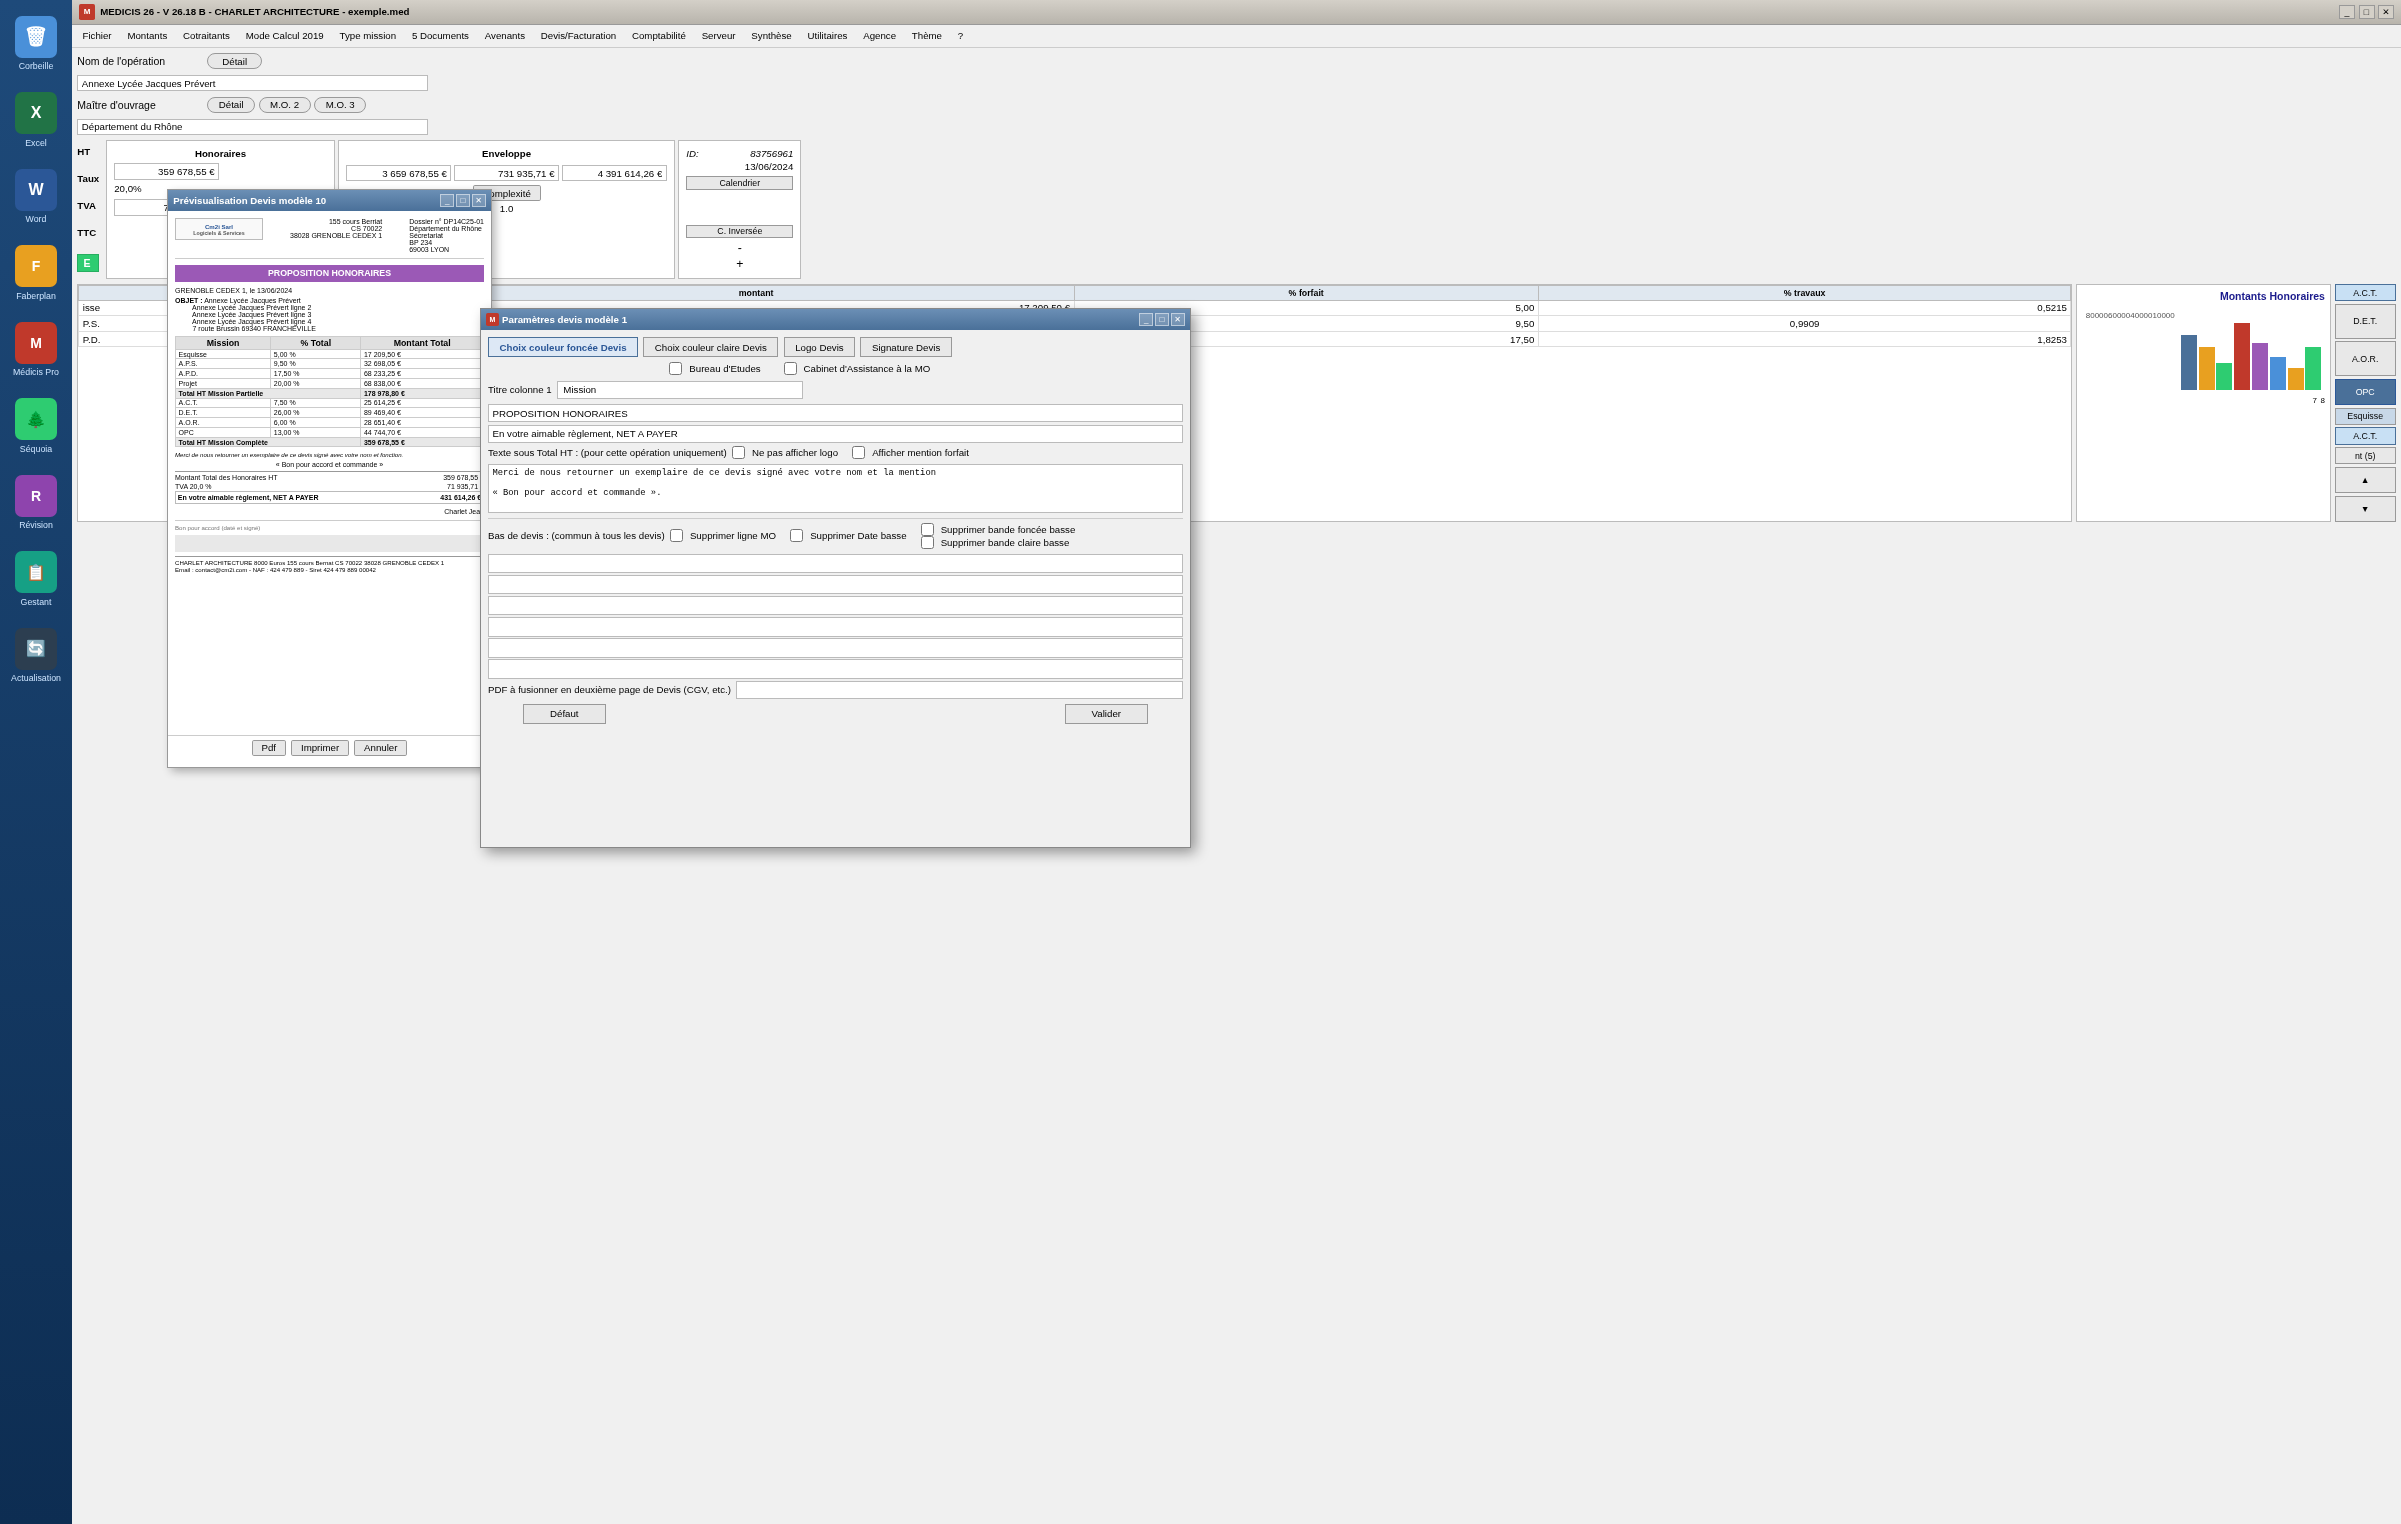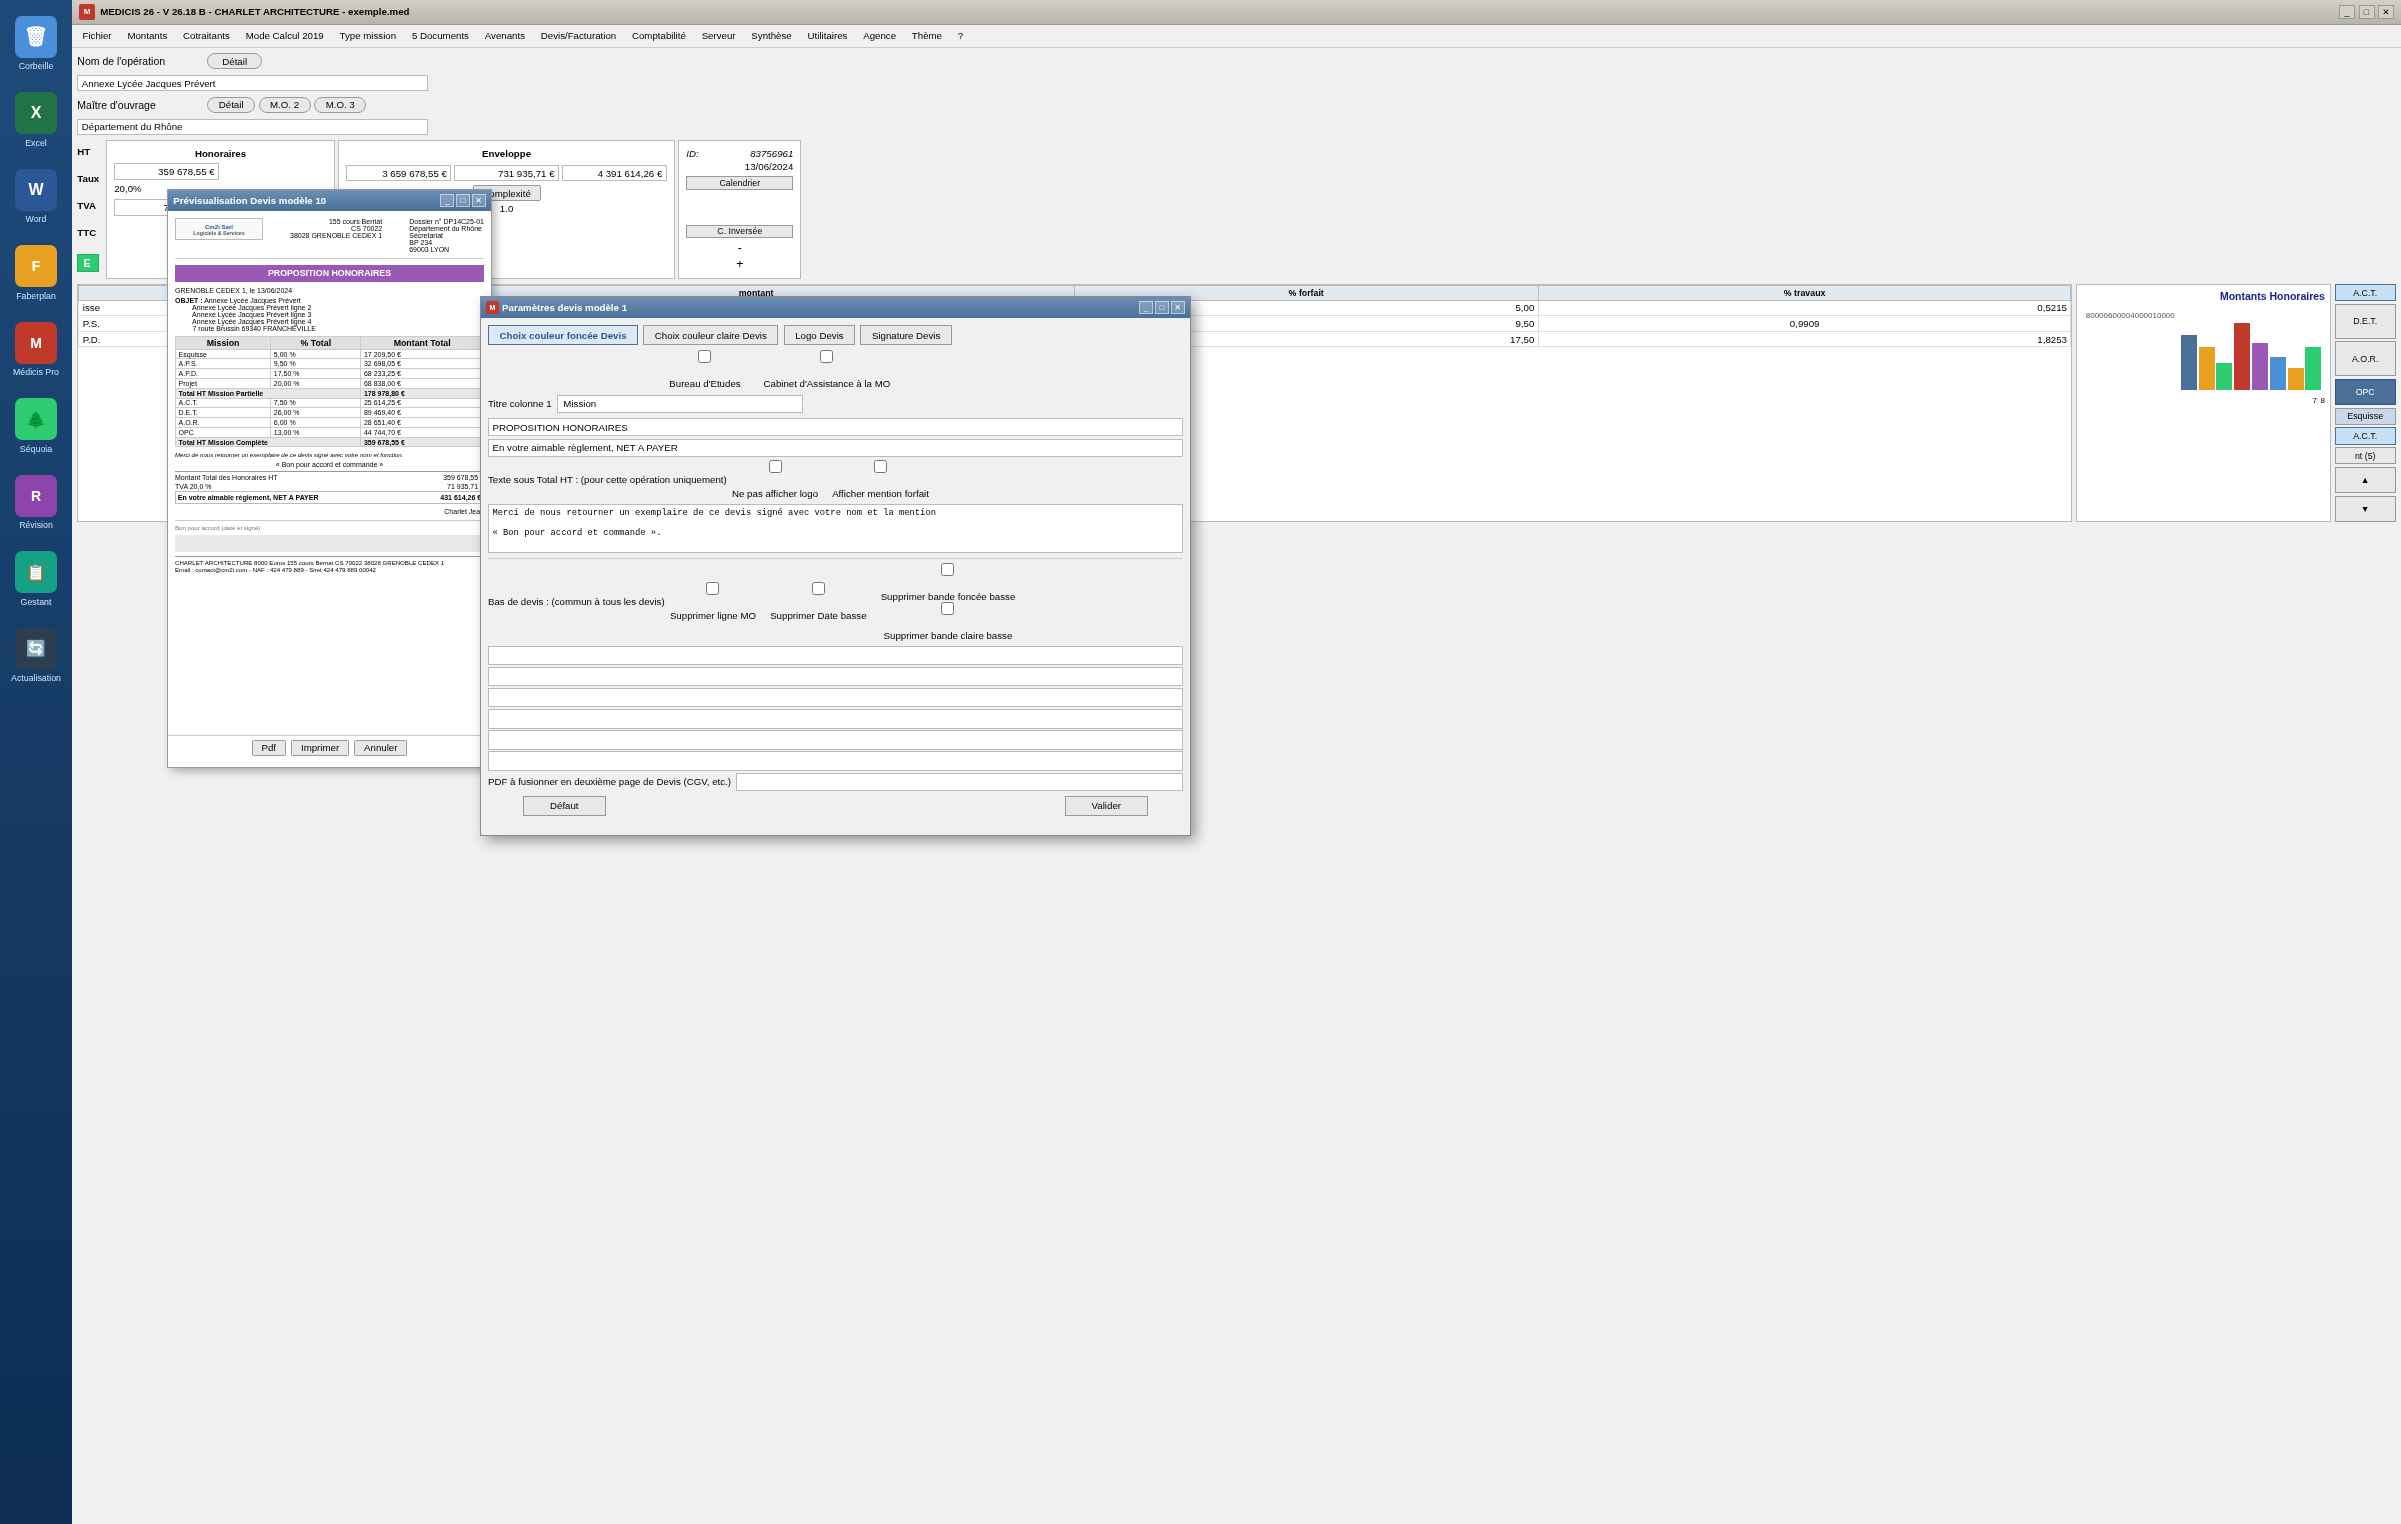--- a/index.html
+++ b/index.html
@@ -74,21 +74,21 @@
       padding: 0 5.3px;
     }
     .preview-title-text { color: white; font-size: 9.7px; font-weight: bold; }
     .preview-controls { display: flex; gap: 1.8px; }
     .preview-btn { width: 14px; height: 12.3px; border: 0.9px solid rgba(255,255,255,0.5); background: rgba(255,255,255,0.2); color: white; font-size: 8px; cursor: pointer; display: flex; align-items: center; justify-content: center; }
     .preview-content { padding: 7px; font-size: 8px; overflow: hidden; height: calc(100% - 53px); }
     .preview-footer { padding: 3.5px; border-top: 0.9px solid #ccc; display: flex; gap: 5.3px; justify-content: center; }
 
     
     .params-window {
-      position: absolute; left: 408px; top: 296px; width: 711px; height: 540px;
+      position: absolute; left: 408px; top: 308px; width: 711px; height: 540px;
       background: #f0f0f0; border: 1.8px solid #888; box-shadow: 5.3px 5.3px 13px rgba(0,0,0,0.4);
       z-index: 200;
     }
     .params-title-bar {
       background: linear-gradient(180deg, #6b8fb5 0%, #4a7099 100%);
       height: 21px; display: flex; align-items: center; justify-content: space-between;
       padding: 0 5.3px;
     }
     .params-title-text { color: white; font-size: 9.7px; font-weight: bold; display: flex; align-items: center; gap: 3.5px; }
     .params-icon { width: 12.3px; height: 12.3px; background: #c0392b; border-radius: 1.8px; color: white; font-size: 7px; display: flex; align-items: center; justify-content: center; font-weight: bold; }
@@ -100,21 +100,21 @@
     }
     .params-btn-plain {
       border: 0.9px solid #999; background: #e8e8e8; padding: 3.5px 10.5px;
       cursor: pointer; font-size: 9.7px;
     }
     .params-label { font-size: 9.7px; }
     .params-input {
       border: 0.9px solid #bbb; padding: 2.6px 5.3px; font-size: 9.7px; background: white;
     }
     .params-input-wide { width: 246px; }
-    .checkbox-label { display: flex; align-items: center; gap: 15px; font-size: 9.7px; flex-direction: column; }
+    .checkbox-label { display: flex; align-items: center; gap: 7px; font-size: 9.7px; }
     .textarea-field {
       width: 100%; border: 0.9px solid #bbb; background: white; font-size: 8.8px;
       font-family: 'Courier New', monospace; padding: 3.5px; resize: none;
     }
     .separator { border: none; border-top: 0.9px solid #ccc; margin: 3.5px 0; }
     .full-input {
       width: 100%; border: 0.9px solid #bbb; padding: 2.6px 3.5px; font-size: 9.7px; background: white; margin-bottom: 2.6px;
     }
     .params-bottom-row { display: flex; align-items: center; gap: 5.3px; margin-bottom: 5px; }
     .validate-row { display: flex; justify-content: space-between; margin-top: 5.3px; padding: 0 35px; }

